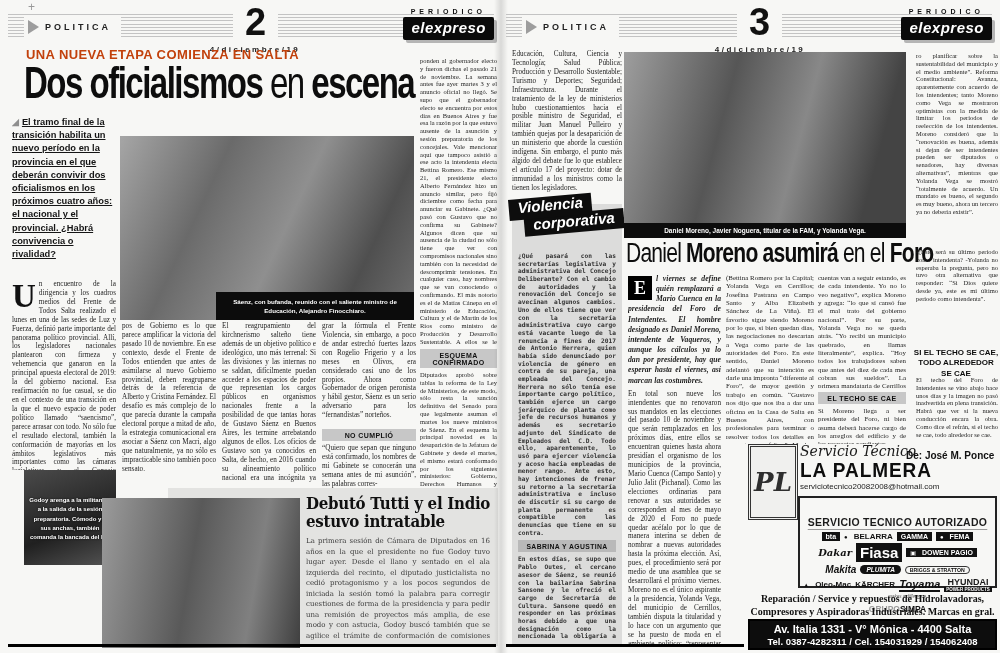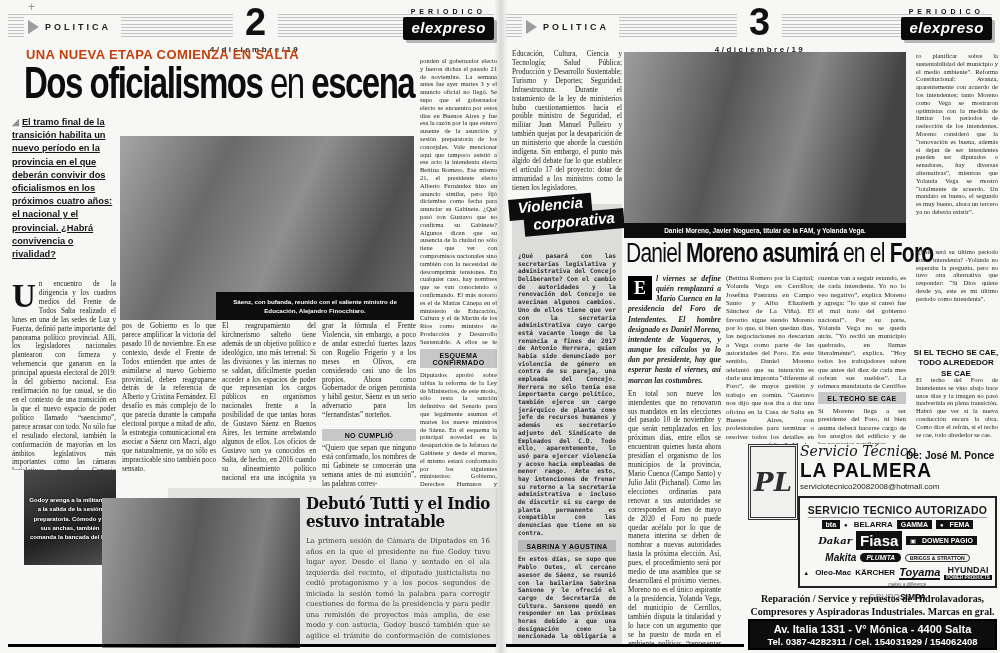--- a/index.html
+++ b/index.html
@@ -45,21 +45,21 @@
   .bold-sub{position:absolute;font:bold 8px/1.3 "Liberation Sans",sans-serif;text-align:center;color:#0d0d0d}
   .rule{position:absolute;height:3px;background:#000}
   .gutter{position:absolute;top:0;width:14px;height:653px;background:linear-gradient(90deg,rgba(0,0,0,0),rgba(0,0,0,.12),rgba(0,0,0,0))}
   .plusmark{position:absolute;color:#999;font:12px "Liberation Sans",sans-serif}
   
   .pl-logo{position:absolute;border:3px double #333;background:#f0f0ee;display:flex;align-items:center;justify-content:center;font:bold italic 26px "DejaVu Serif",serif;color:#2e2e2e}
   .pl-script{position:absolute;font:italic 14px "DejaVu Serif",serif;color:#1a1a1a}
   .pl-name{position:absolute;font:bold 20px "Liberation Sans",sans-serif;letter-spacing:1px;color:#0d0d0d;transform:scaleX(.95);transform-origin:left top;white-space:nowrap}
   .pl-owner{position:absolute;font:bold 10px "Liberation Sans",sans-serif;color:#111}
   .pl-email{position:absolute;font:8px "Liberation Sans",sans-serif;color:#222}
-  .brandbox{position:absolute;border:2px solid #222;background:#f7f7f5;box-sizing:border-box;padding:6px 3px}
+  .brandbox{position:absolute;border:2px solid #222;background:#f7f7f5;box-sizing:border-box;padding:18px 3px}
   .brandbox .btitle{font:bold 11px "Liberation Sans",sans-serif;text-align:center;letter-spacing:.3px;transform:scaleX(.95);transform-origin:center top;border-bottom:1px solid #999;padding-bottom:1px;margin-bottom:2px;white-space:nowrap}
   .badges{display:flex;flex-wrap:wrap;justify-content:center;align-items:center;gap:2px 4px}
   .bd{display:inline-flex;align-items:center;gap:6px;font-family:"Liberation Sans",sans-serif;font-weight:bold;color:#111}
   .bd.dark{background:#111;color:#fff;padding:1px 4px;font-size:7px}
   .bd.ital{font-style:italic;font-size:10px}
   .bd.plain{font-size:8px}
   .bd.script{font-family:"DejaVu Serif",serif;font-style:italic;font-size:10px}
   .bd.round{background:#111;color:#fff;border-radius:8px;padding:1px 6px;font-size:6.5px;font-style:italic}
   .bd.pill{border:1.5px solid #333;border-radius:7px;padding:0 4px;font-size:5.2px}
   .bd.big{font-style:italic;font-size:11px;border-bottom:2px solid #111}

